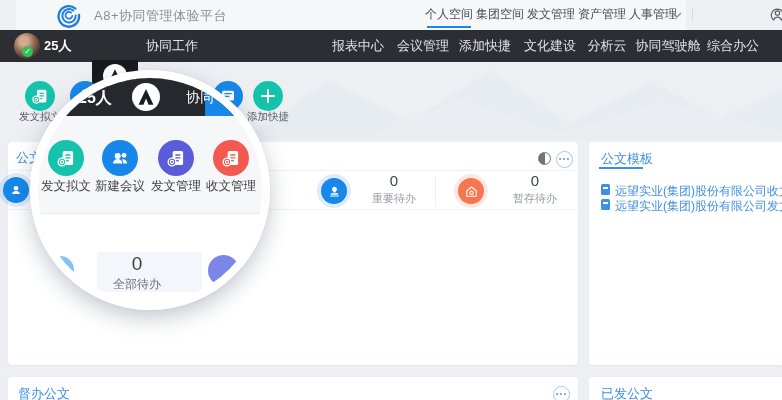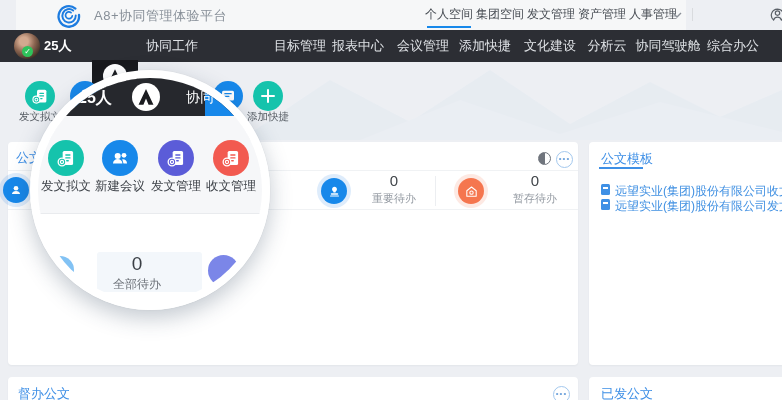--- a/index.html
+++ b/index.html
@@ -90,21 +90,20 @@
     <svg class="abs a-logo" viewBox="0 0 24 24">
       <circle cx="12" cy="12" r="12" fill="#fff"></circle>
       <path d="M12 5.2l6.4 13.4h-4.2L12 13.2l-2.2 5.4H5.6z" fill="#1b1c20"></path>
     </svg>
   </div>
   <div class="abs avatar"></div>
   <div class="abs badge">✓</div>
   <div class="abs member-count">25人</div>
 
   <div class="abs nav-tab" style="left:172px">协同工作</div>
-  <div class="abs nav-tab" style="left:300px">目标管理</div>
   <div class="abs nav-tab" style="left:358px">报表中心</div>
   <div class="abs nav-tab" style="left:423px">会议管理</div>
   <div class="abs nav-tab" style="left:485px">添加快捷</div>
   <div class="abs nav-tab" style="left:550px">文化建设</div>
   <div class="abs nav-tab" style="left:607px">分析云</div>
   <div class="abs nav-tab" style="left:668px">协同驾驶舱</div>
   <div class="abs nav-tab" style="left:733px">综合办公</div>
 
   <svg class="abs" style="left:240px;top:62px;opacity:.55" width="542" height="78" viewBox="0 0 542 78">
     <polygon points="0,78 90,18 170,60 250,8 330,62 410,20 480,55 542,28 542,78" fill="#e3eaf1"></polygon>

